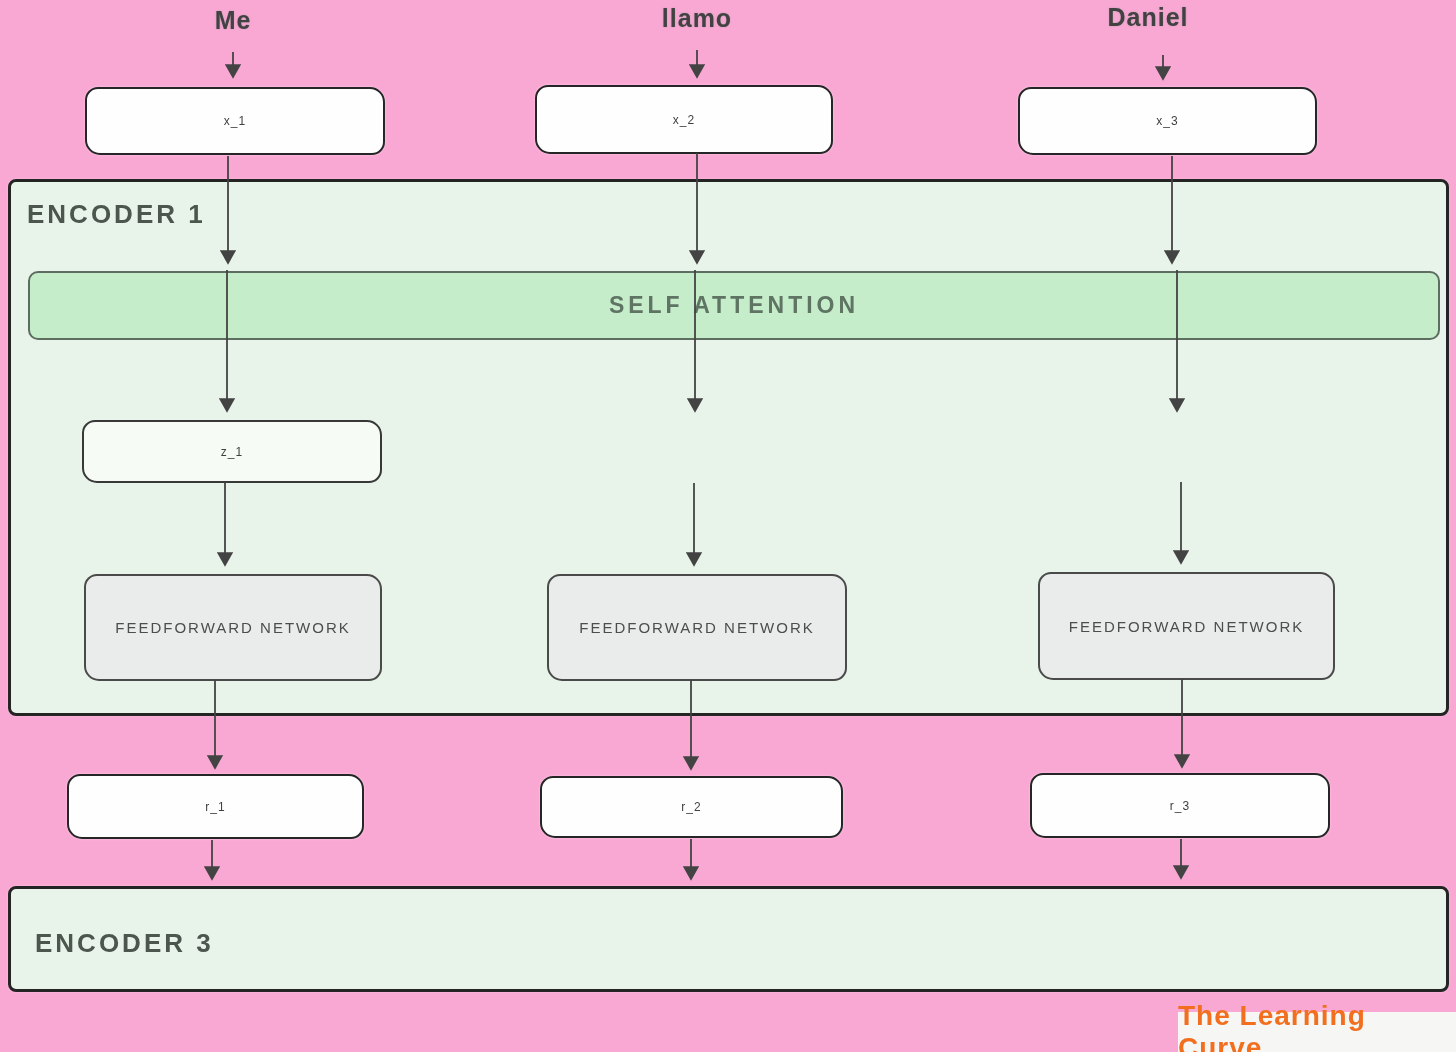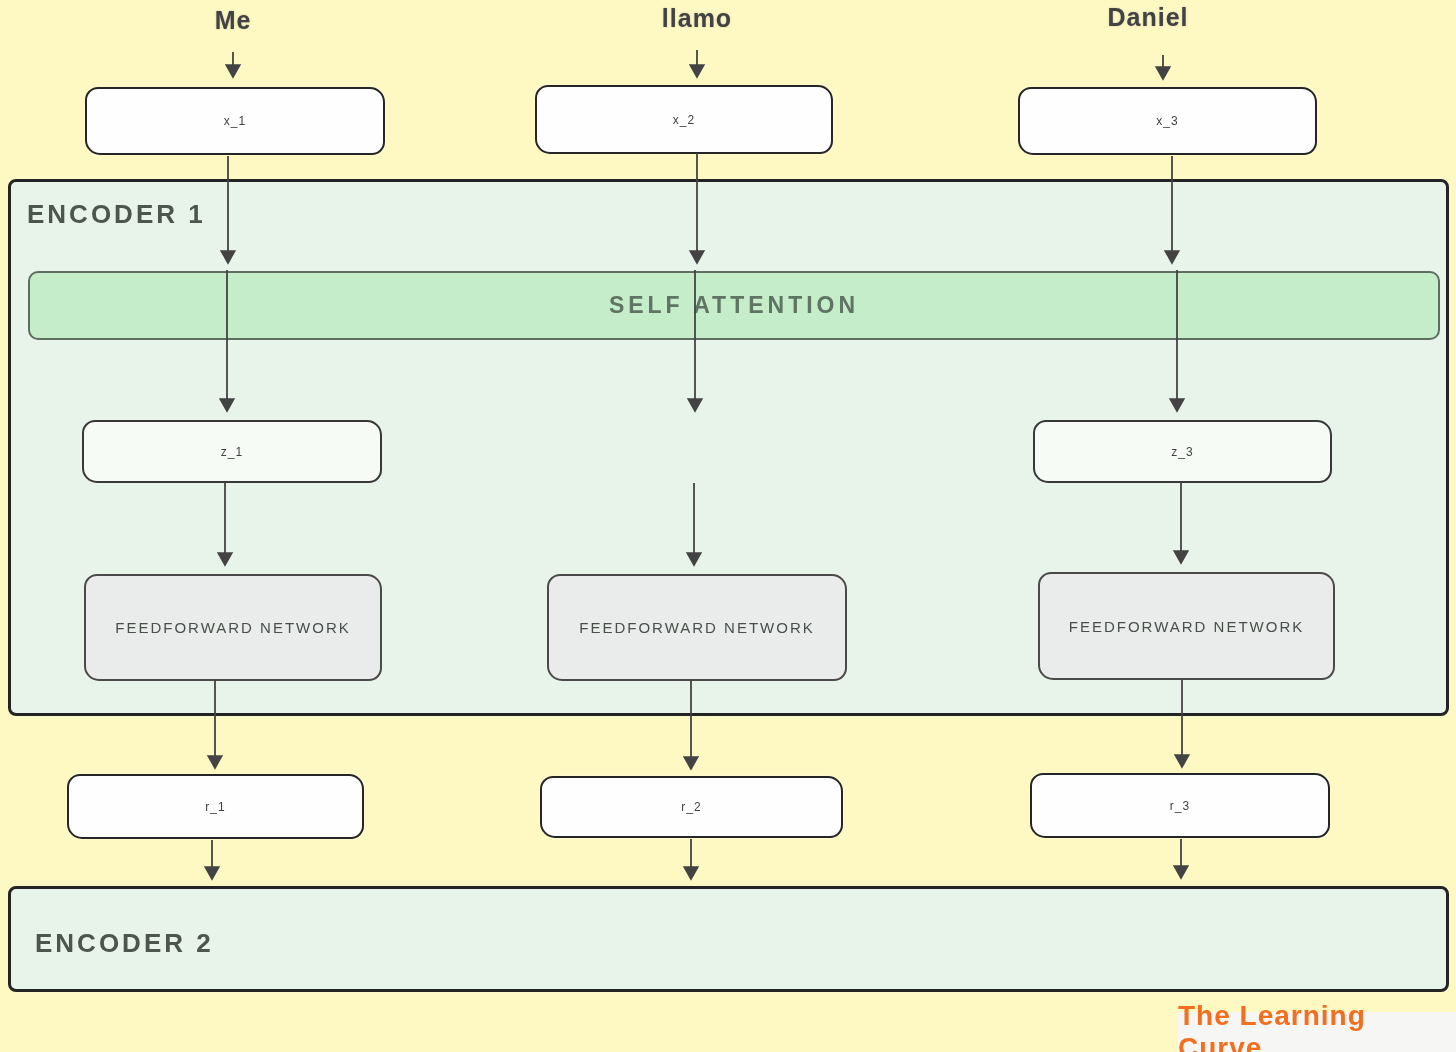--- a/index.html
+++ b/index.html
@@ -4,21 +4,21 @@
 <style>
   html, body {
     margin: 0;
     padding: 0;
     background: #000;
   }
   #canvas {
     position: relative;
     width: 1456px;
     height: 1052px;
-    background: #fef9c3;
+    background: #f9a8d4;
     overflow: hidden;
     font-family: "Liberation Sans", sans-serif;
   }
   .abs { position: absolute; box-sizing: border-box; }
 
   
   .word-label {
     color: #424242;
     text-shadow: 0 0 2px rgba(140,140,140,0.5);
     font-size: 25px;
@@ -126,23 +126,20 @@
 
     <div class="abs encoder-title" style="left:16px; top:17px;">ENCODER 1</div>
 
     <div class="abs attention-bar" style="left:17px; top:89px; width:1412px; height:69px;">
       <span>SELF ATTENTION</span>
     </div>
 
     <div class="abs sketch-box z-box" style="left:71px; top:238px; width:300px; height:63px;">
       <span>z_1</span>
     </div>
-    <div class="abs sketch-box z-box" style="left:1022px; top:238px; width:299px; height:63px;">
-      <span>z_3</span>
-    </div>
 
     <div class="abs sketch-box ffn-box" style="left:73px; top:392px; width:298px; height:107px;">
       <span>FEEDFORWARD NETWORK</span>
     </div>
     <div class="abs sketch-box ffn-box" style="left:536px; top:392px; width:300px; height:107px;">
       <span>FEEDFORWARD NETWORK</span>
     </div>
     <div class="abs sketch-box ffn-box" style="left:1027px; top:390px; width:297px; height:108px;">
       <span>FEEDFORWARD NETWORK</span>
     </div>
@@ -152,21 +149,21 @@
     <span>r_1</span>
   </div>
   <div class="abs sketch-box white-box" style="left:540px; top:776px; width:303px; height:62px;">
     <span>r_2</span>
   </div>
   <div class="abs sketch-box white-box" style="left:1030px; top:773px; width:300px; height:65px;">
     <span>r_3</span>
   </div>
 
   <div class="abs encoder" style="left:8px; top:886px; width:1441px; height:106px;">
-    <div class="abs encoder-title" style="left:24px; top:39px;">ENCODER 2</div>
+    <div class="abs encoder-title" style="left:24px; top:39px;">ENCODER 3</div>
   </div>
 
   <div class="abs brand-strip" style="left:1178px; top:1012px; width:278px; height:40px;">
     <span class="brand-text">The Learning Curve</span>
   </div>
 
   <svg id="arrow-layer" viewBox="0 0 1456 1052" xmlns="http://www.w3.org/2000/svg">
     <defs>
       <marker id="ah" markerWidth="10" markerHeight="9" refX="6.5" refY="4.5" orient="auto">
         <path d="M0,0 L8,4.5 L0,9 z" fill="#434343"></path>

